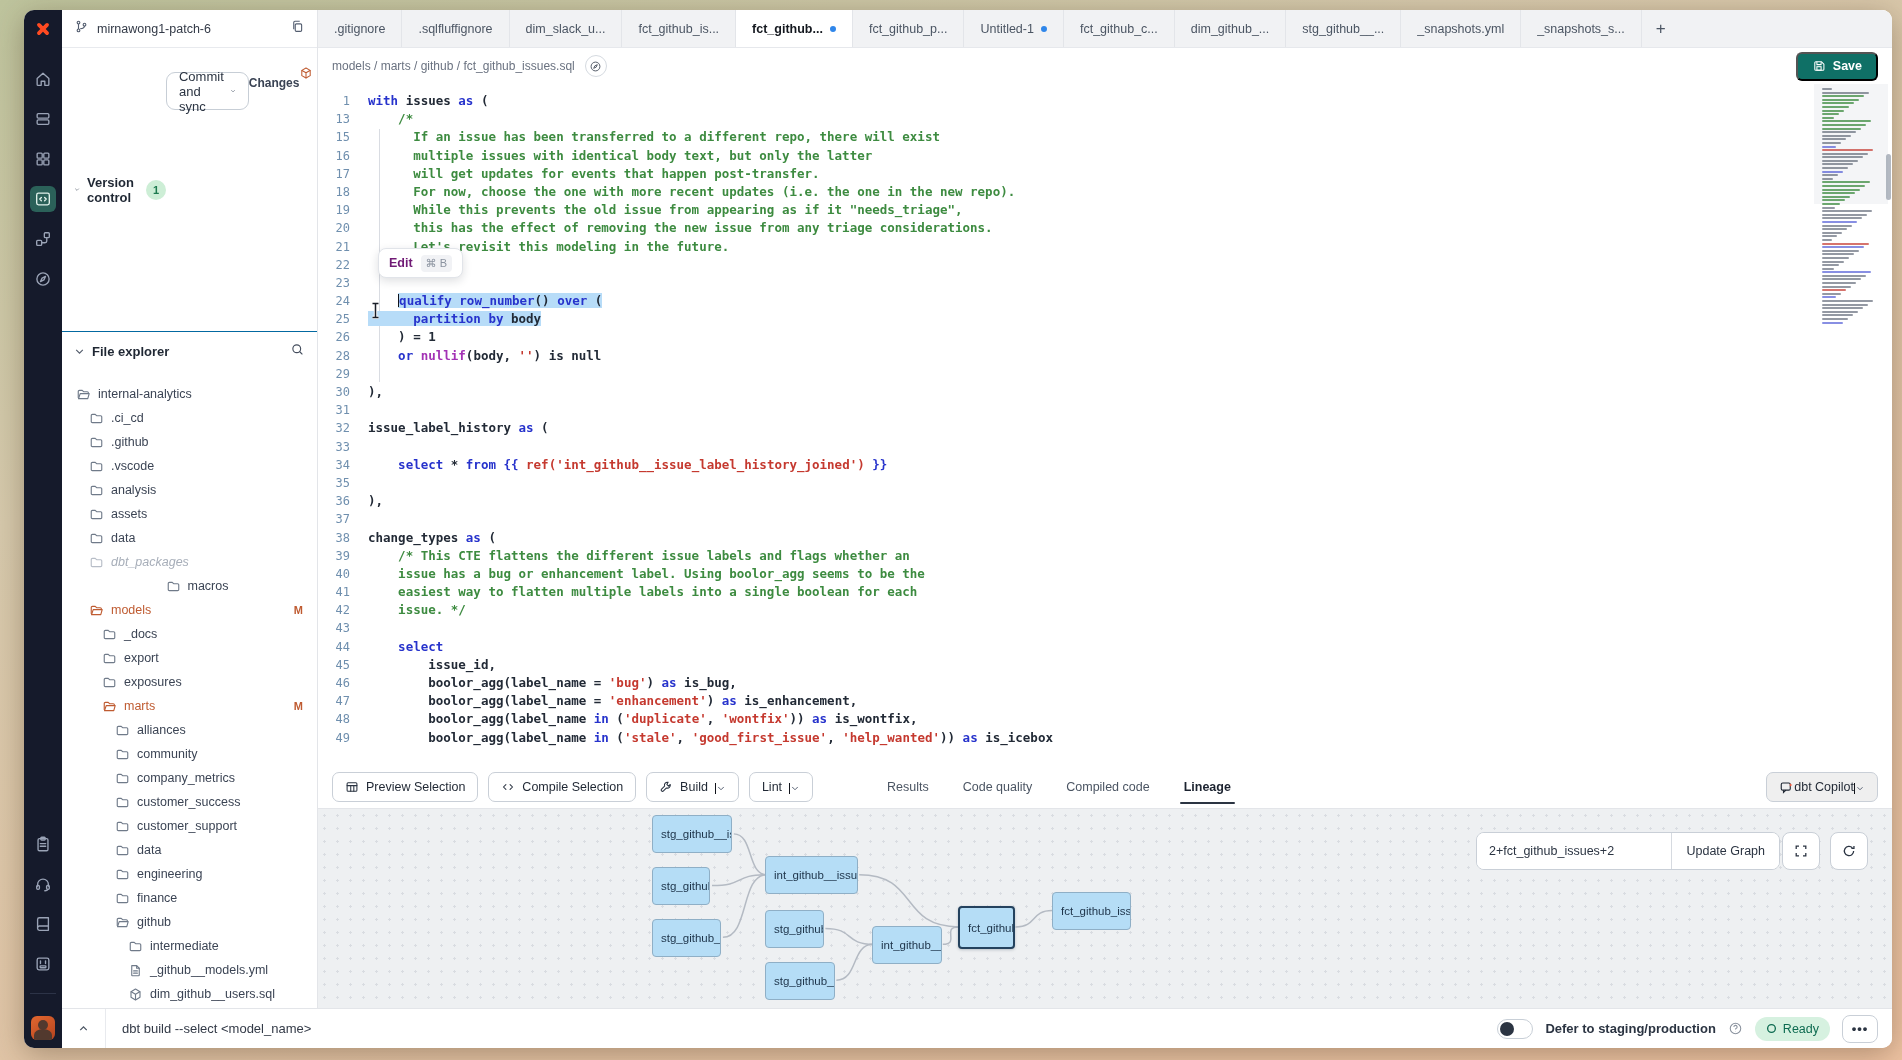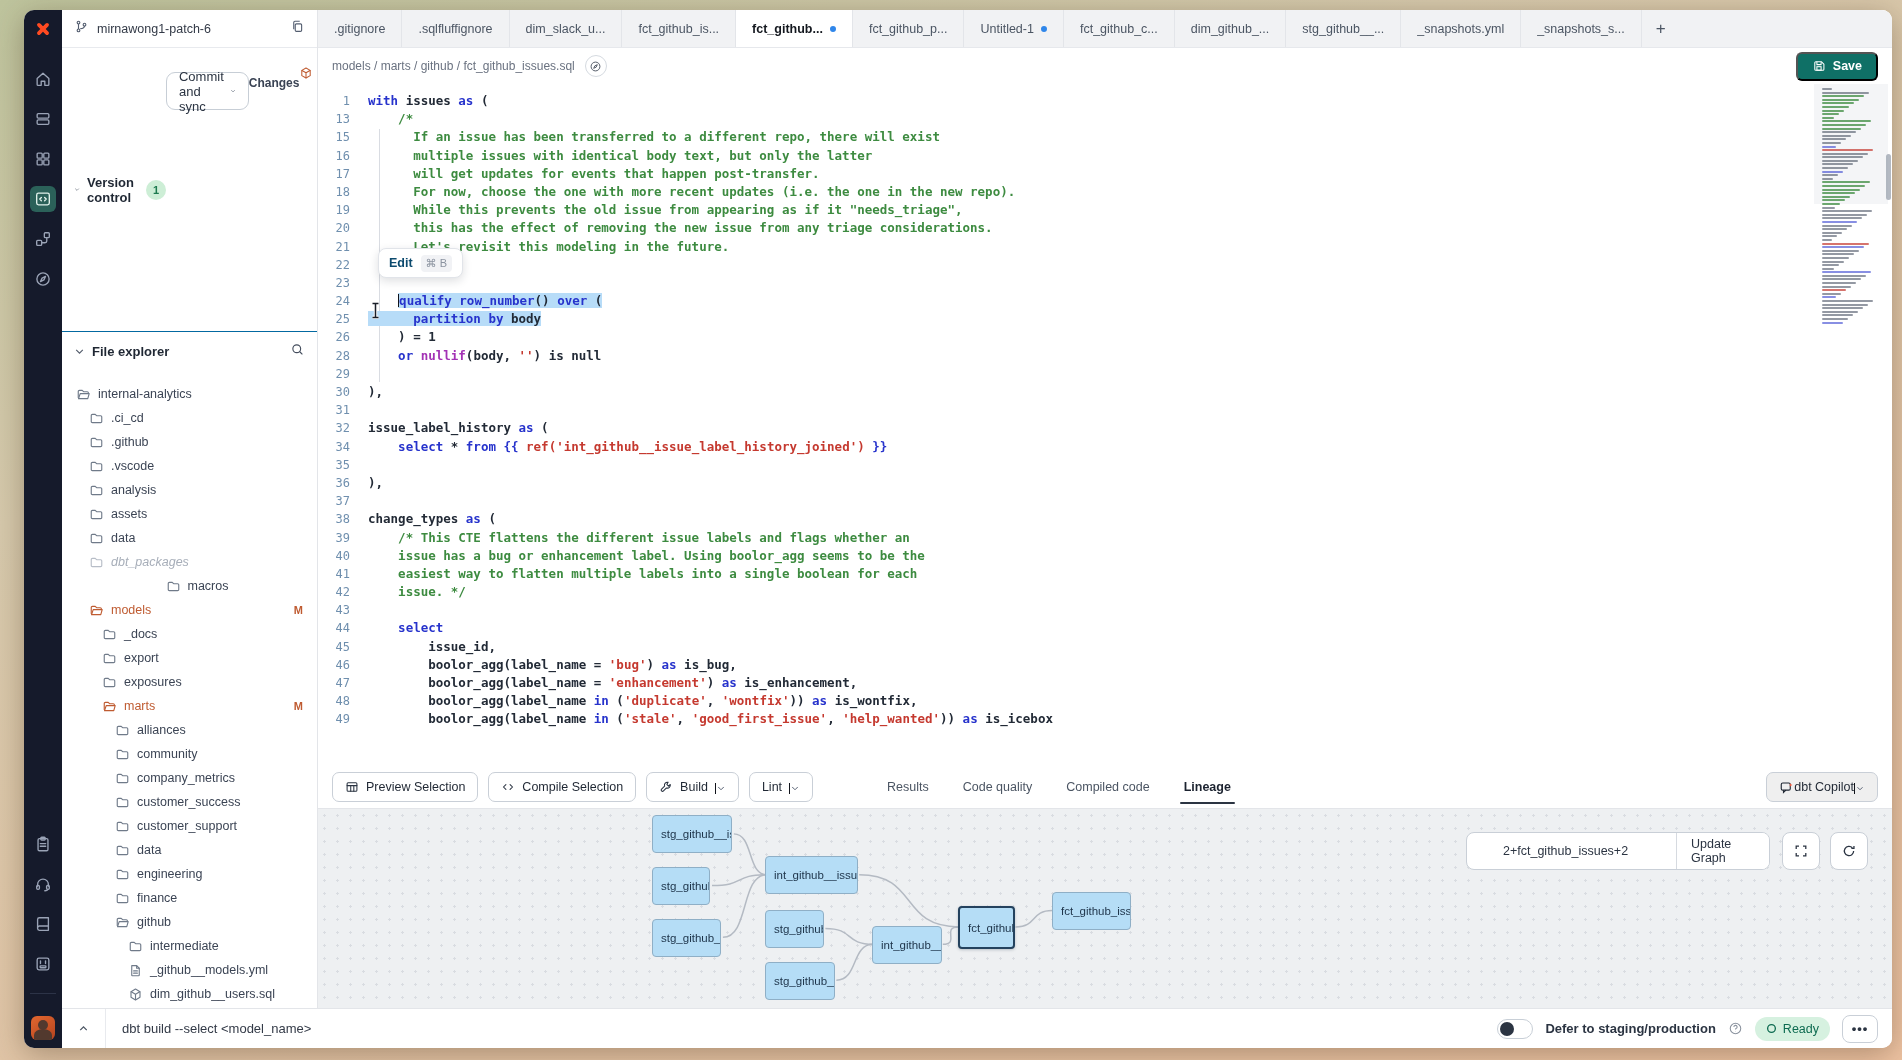--- a/index.html
+++ b/index.html
@@ -77,21 +77,21 @@
   .ln { width:32px; flex:none; text-align:right; color:#6f8fae; font-weight:400; font-size:12px; margin-right:18px; }
   .ct { position:relative; }
   .tk-kw { color:#2733cc; } .tk-cm { color:#3d8b40; } .tk-str { color:#c5392f; }
   .tk-fn { color:#a332b5; } .tk-jj { color:#2733cc; } .tk-pl { color:#222a36; }
   .selbg { background:#b7dcf8; }
   .caret { display:inline-block; width:0; border-left:1.6px solid #10131a; height:13px; margin-bottom:-2px; }
   .indent-guide { position:absolute; left:61px; top:45px; width:1px; height:253px; background:#d9dce2; }
   .edit-tooltip { position:absolute; left:60px; top:164px; height:30px; background:#fff; border:1px solid #e1e4e9; border-radius:8px;
      box-shadow:0 3px 10px rgba(20,25,40,.14); display:flex; align-items:center; gap:8px; padding:0 10px; z-index:5;
      font-family:"Liberation Sans",sans-serif; }
-  .edit-tooltip .lbl { font-size:12.5px; font-weight:700; color:#0c4a6e; }
+  .edit-tooltip .lbl { font-size:12.5px; font-weight:700; color:#701a75; }
   .edit-tooltip .key { font-size:11px; color:#8b93a0; background:#f1f2f5; border-radius:4px; padding:2px 5px; font-weight:400; }
   .ibeam { position:absolute; left:52px; top:218px; z-index:6; }
   .minimap { position:absolute; right:12px; top:4px; width:58px; display:flex; flex-direction:column; gap:1.6px; }
   .mm-bar { height:2px; border-radius:1px; }
   .mm-view { position:absolute; right:4px; top:0; width:74px; height:120px; background:rgba(120,130,150,.08); }
   .vscroll { position:absolute; right:1px; top:70px; width:5px; height:46px; background:#9aa1ad; border-radius:3px; opacity:.75; }
 
   
   .toolbar { height:42px; flex:none; display:flex; align-items:center; padding:0 14px; gap:10px; background:#fff; }
   .tb-btn { height:30px; border:1px solid #c9cfd7; border-radius:7px; background:#fff; display:flex; align-items:center; gap:7px; padding:0 12px; font-size:12.5px; font-weight:500; color:#1f2733; }
@@ -105,21 +105,21 @@
   .copilot-btn svg { width:15px; height:15px; }
   .copilot-btn svg.caret { width:11px; height:11px; color:#5a6375; }
 
   
   .lineage { position:relative; height:200px; flex:none; background:#eef0f2; border-top:1px solid #e3e5e9;
      background-image:radial-gradient(circle,#d9dce1 1px,transparent 1.2px); background-size:13px 13px; overflow:hidden; }
   .lg-edges { position:absolute; inset:0; width:100%; height:100%; }
   .lg-node { position:absolute; background:#b5ddf6; border:1px solid #8fafc6; border-radius:4px; display:flex; align-items:center;
      padding:0 8px; font-size:11.5px; color:#1d3349; white-space:nowrap; overflow:hidden; }
   .lg-node.selected { border:2px solid #24425e; box-shadow:0 1px 3px rgba(30,50,70,.25); }
-  .lg-selector { position:absolute; top:23px; right:122px; height:38px; width:304px; display:flex; background:#fff; border:1px solid #c9cfd7; border-radius:8px; overflow:hidden;padding-left:24px; }
+  .lg-selector { position:absolute; top:23px; right:112px; height:38px; width:304px; display:flex; background:#fff; border:1px solid #c9cfd7; border-radius:8px; overflow:hidden; }
   .lg-selector input { flex:1; border:none; outline:none; padding:0 12px; font-size:12.5px; color:#2b3442; font-family:"Liberation Sans",sans-serif; }
   .lg-update { border-left:1px solid #d6dae0; display:flex; align-items:center; padding:0 14px; font-size:12.5px; font-weight:500; color:#2b3442; background:#fff; }
   .lg-sqbtn { position:absolute; top:23px; width:38px; height:38px; background:#fff; border:1px solid #c9cfd7; border-radius:8px; display:flex; align-items:center; justify-content:center; color:#2b3442; }
   .lg-sqbtn svg { width:16px; height:16px; }
   .lg-fullscreen { right:72px; } .lg-refresh { right:24px; }
 
   
   .statusbar { height:40px; flex:none; border-top:1px solid #e3e5e9; background:#fff; display:flex; align-items:center; padding:0 14px 0 0; }
   .collapse-btn { width:44px; height:100%; display:flex; align-items:center; justify-content:center; color:#4b5563; border-right:1px solid #e8eaee; }
   .collapse-btn svg { width:13px; height:13px; }
@@ -520,20 +520,21 @@
                 <div class="cl"><span class="ln">22</span><span class="ct"></span></div>
                 <div class="cl"><span class="ln">23</span><span class="ct"></span></div>
                 <div class="cl"><span class="ln">24</span><span class="ct"><span class="tk-pl">    </span><span class="selbg"><span class="caret"></span><span class="tk-kw">qualify</span><span class="tk-pl"> </span><span class="tk-kw">row_number</span><span class="tk-pl">() </span><span class="tk-kw">over</span><span class="tk-pl"> (</span></span></span></div>
                 <div class="cl"><span class="ln">25</span><span class="ct"><span class="selbg"><span class="tk-pl">      </span><span class="tk-kw">partition</span><span class="tk-pl"> </span><span class="tk-kw">by</span><span class="tk-pl"> </span><span class="tk-pl">body</span></span></span></div>
                 <div class="cl"><span class="ln">26</span><span class="ct"><span class="tk-pl">    ) = 1</span></span></div>
                 <div class="cl"><span class="ln">28</span><span class="ct"><span class="tk-pl">    </span><span class="tk-kw">or</span><span class="tk-pl"> </span><span class="tk-fn">nullif</span><span class="tk-pl">(body, </span><span class="tk-str">''</span><span class="tk-pl">) is null</span></span></div>
                 <div class="cl"><span class="ln">29</span><span class="ct"></span></div>
                 <div class="cl"><span class="ln">30</span><span class="ct"><span class="tk-pl">),</span></span></div>
                 <div class="cl"><span class="ln">31</span><span class="ct"></span></div>
                 <div class="cl"><span class="ln">32</span><span class="ct"><span class="tk-pl">issue_label_history </span><span class="tk-kw">as</span><span class="tk-pl"> (</span></span></div>
+                <div class="cl"><span class="ln">33</span><span class="ct"></span></div>
                 <div class="cl"><span class="ln">34</span><span class="ct"><span class="tk-pl">    </span><span class="tk-kw">select</span><span class="tk-pl"> * </span><span class="tk-kw">from</span><span class="tk-pl"> </span><span class="tk-jj">{{ </span><span class="tk-str">ref('int_github__issue_label_history_joined')</span><span class="tk-jj"> }}</span></span></div>
                 <div class="cl"><span class="ln">35</span><span class="ct"></span></div>
                 <div class="cl"><span class="ln">36</span><span class="ct"><span class="tk-pl">),</span></span></div>
                 <div class="cl"><span class="ln">37</span><span class="ct"></span></div>
                 <div class="cl"><span class="ln">38</span><span class="ct"><span class="tk-pl">change_types </span><span class="tk-kw">as</span><span class="tk-pl"> (</span></span></div>
                 <div class="cl"><span class="ln">39</span><span class="ct"><span class="tk-cm">    /* This CTE flattens the different issue labels and flags whether an</span></span></div>
                 <div class="cl"><span class="ln">40</span><span class="ct"><span class="tk-cm">    issue has a bug or enhancement label. Using boolor_agg seems to be the</span></span></div>
                 <div class="cl"><span class="ln">41</span><span class="ct"><span class="tk-cm">    easiest way to flatten multiple labels into a single boolean for each</span></span></div>
                 <div class="cl"><span class="ln">42</span><span class="ct"><span class="tk-cm">    issue. */</span></span></div>
                 <div class="cl"><span class="ln">43</span><span class="ct"></span></div>

